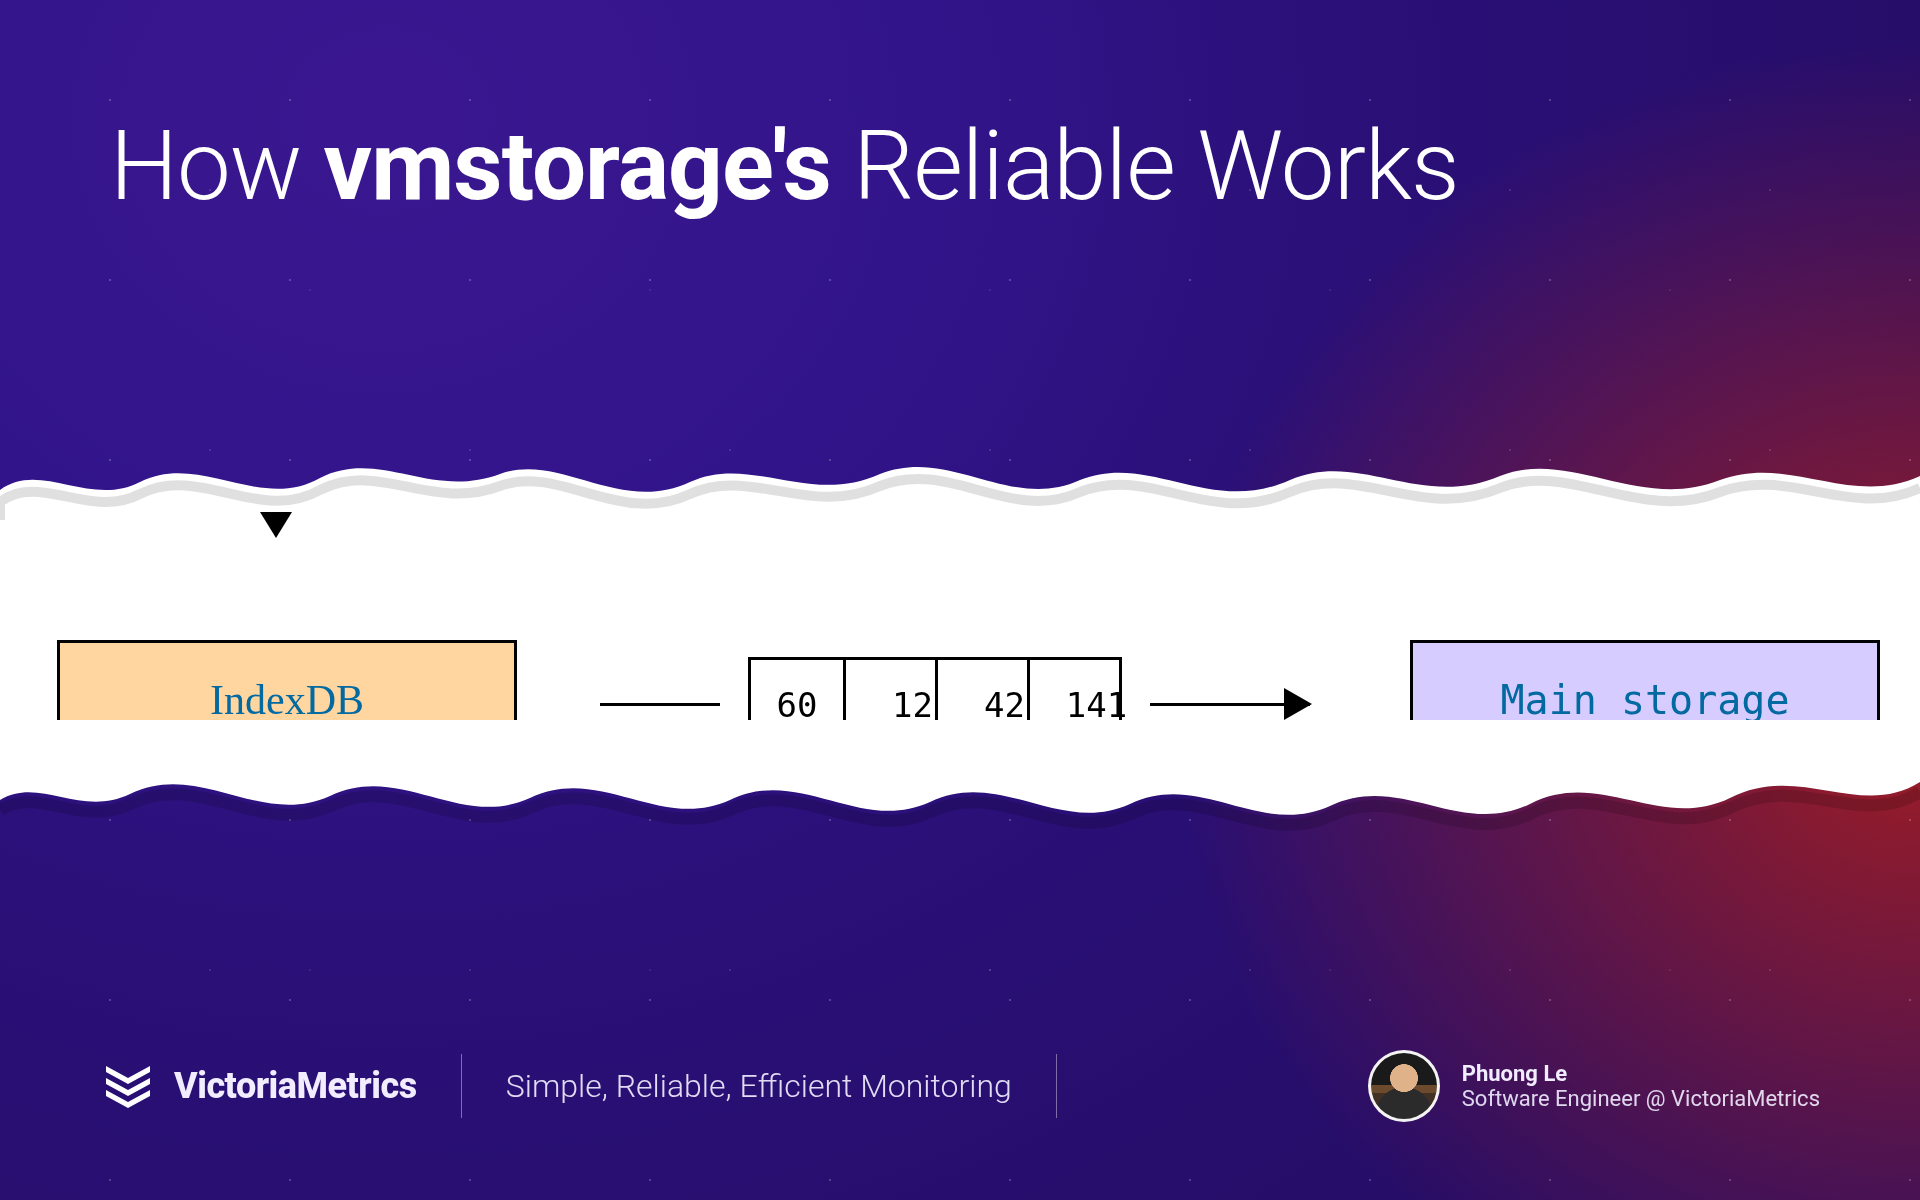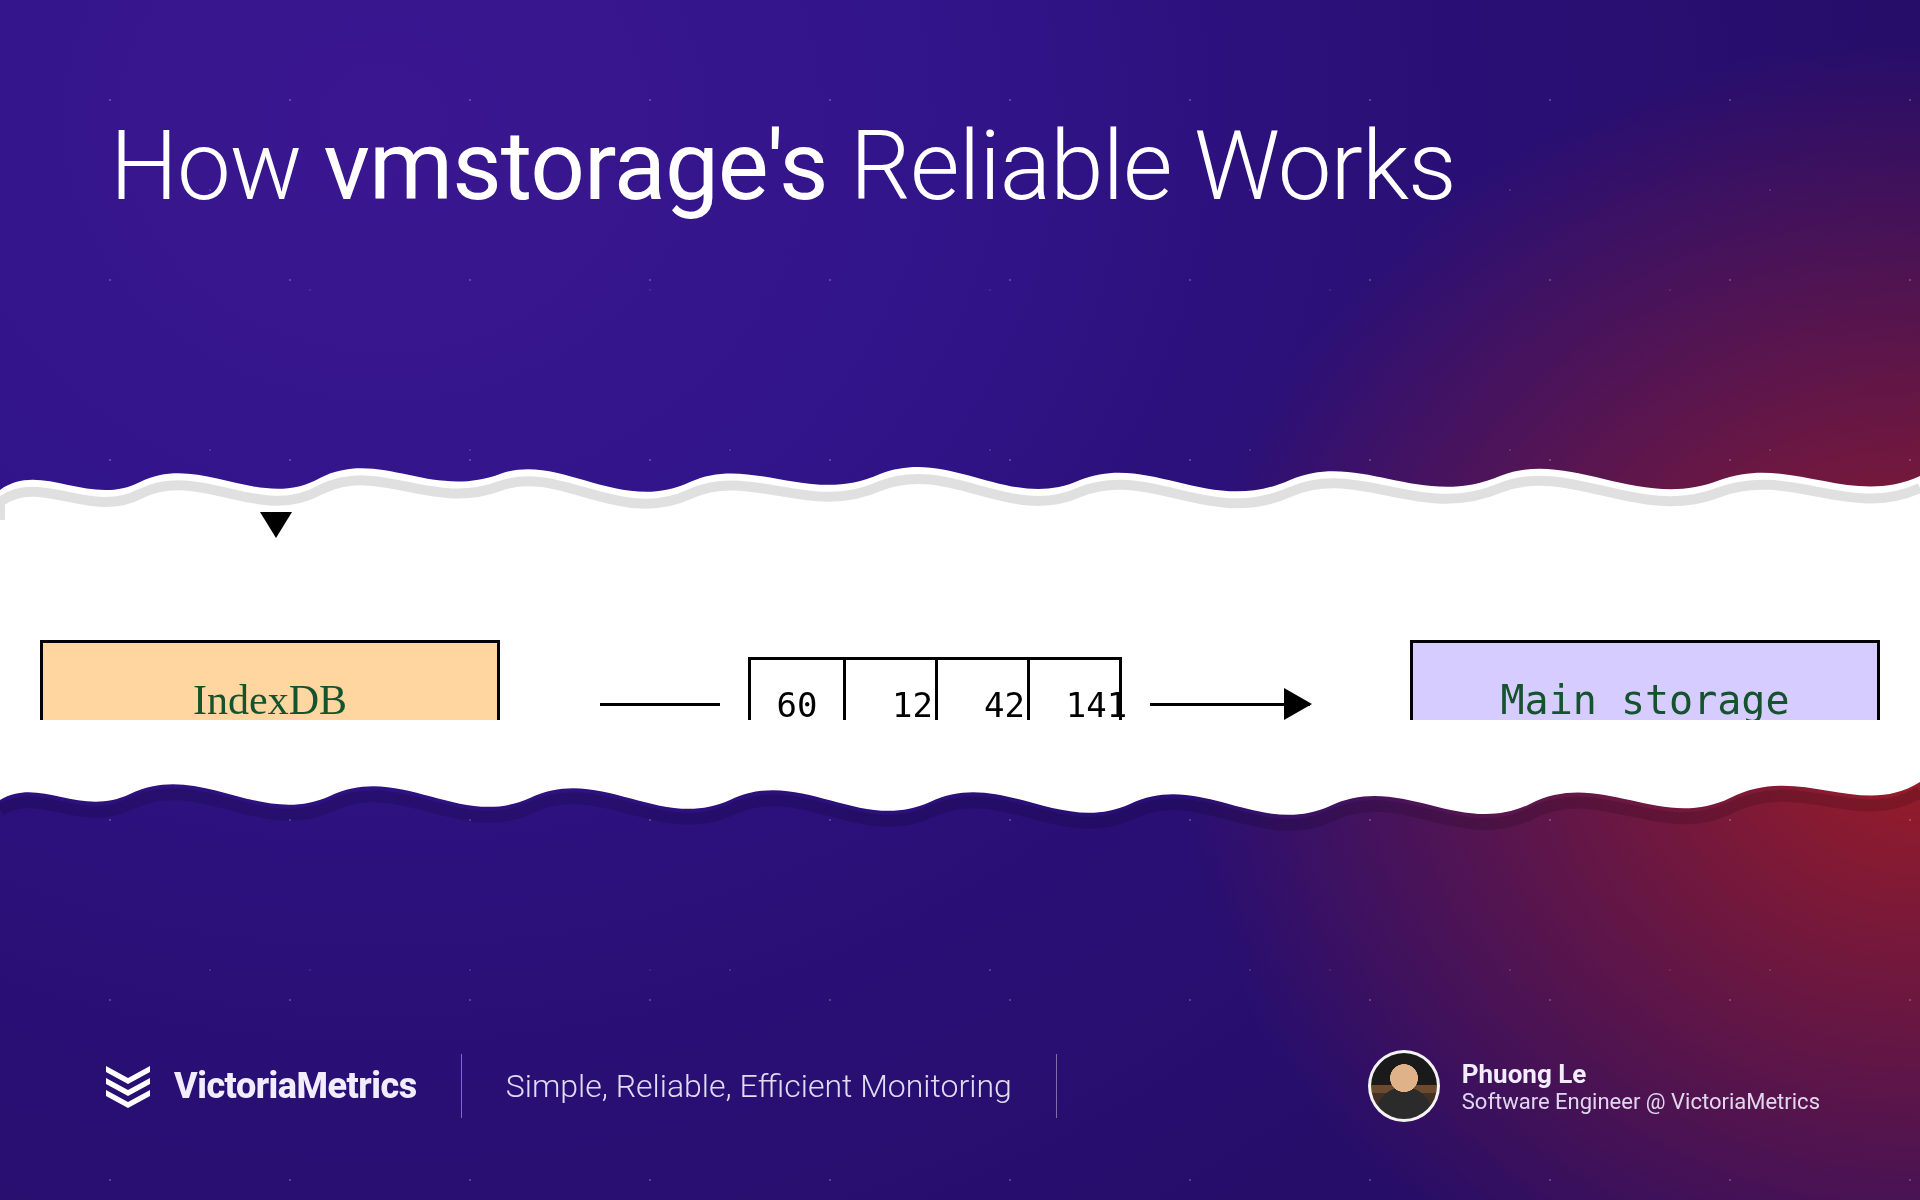--- a/index.html
+++ b/index.html
@@ -31,21 +31,21 @@
   }
 
   .title {
     position: absolute;
     left: 110px; top: 110px;
     font-size: 96px;
     font-weight: 300;
     letter-spacing: -1px;
     color: #ffffff;
   }
-  .title .strong { font-weight: 400; margin-top: 48px; }
+  .title .strong { font-weight: 700; margin-top: 48px; }
 
   
   .banner-wrap {
     position: absolute;
     left: 0; right: 0;
     top: 460px;
     height: 360px;
   }
   .torn-top, .torn-bottom {
     position: absolute; left: 0; right: 0; width: 100%;
@@ -76,26 +76,27 @@
     left: 260px; top: -8px;
     width: 0; height: 0;
     border-left: 16px solid transparent;
     border-right: 16px solid transparent;
     border-top: 26px solid #000;
   }
   .box {
     border: 3px solid #000;
     font-family: "Comic Sans MS", "Segoe Script", cursive;
     font-size: 42px;
-    color: #14532d;
+    color: #0369a1;
     display: flex;
     align-items: center;
     justify-content: center;
     height: 120px;
     white-space: nowrap;
+    margin-left: 17px;
   }
   .box.indexdb { background: #ffd6a0; width: 460px; }
   .box.mainstorage { background: #d6ccff; width: 470px; font-family: ui-monospace, Menlo, Consolas, monospace; font-size: 40px; }
 
   .mid {
     display: flex;
     align-items: center;
     gap: 28px;
     margin-top: 9px;
   }
@@ -156,21 +157,21 @@
     margin-left: auto;
   }
   .avatar {
     width: 72px; height: 72px; border-radius: 50%;
     border: 3px solid rgba(255,255,255,0.95);
     background:
       radial-gradient(circle at 50% 38%, #e0b28a 0 26%, transparent 27%),
       radial-gradient(circle at 50% 95%, #2b2b2b 0 40%, transparent 41%),
       linear-gradient(180deg, #1a1a1a 0 48%, #6b4a2e 48% 60%, #423024 60% 100%);
   }
-  .author .name { font-size: 26px; font-weight: 700; }
+  .author .name { font-size: 22px; font-weight: 700; }
   .author .role { font-size: 22px; font-weight: 400; opacity: 0.9; }
 </style>
 </head>
 <body>
 
 <div class="slide">
   <div class="speckles"></div>
 
   <h1 class="title">
     <span>How </span><span class="strong">vmstorage's</span><span> Reliable Works</span>

